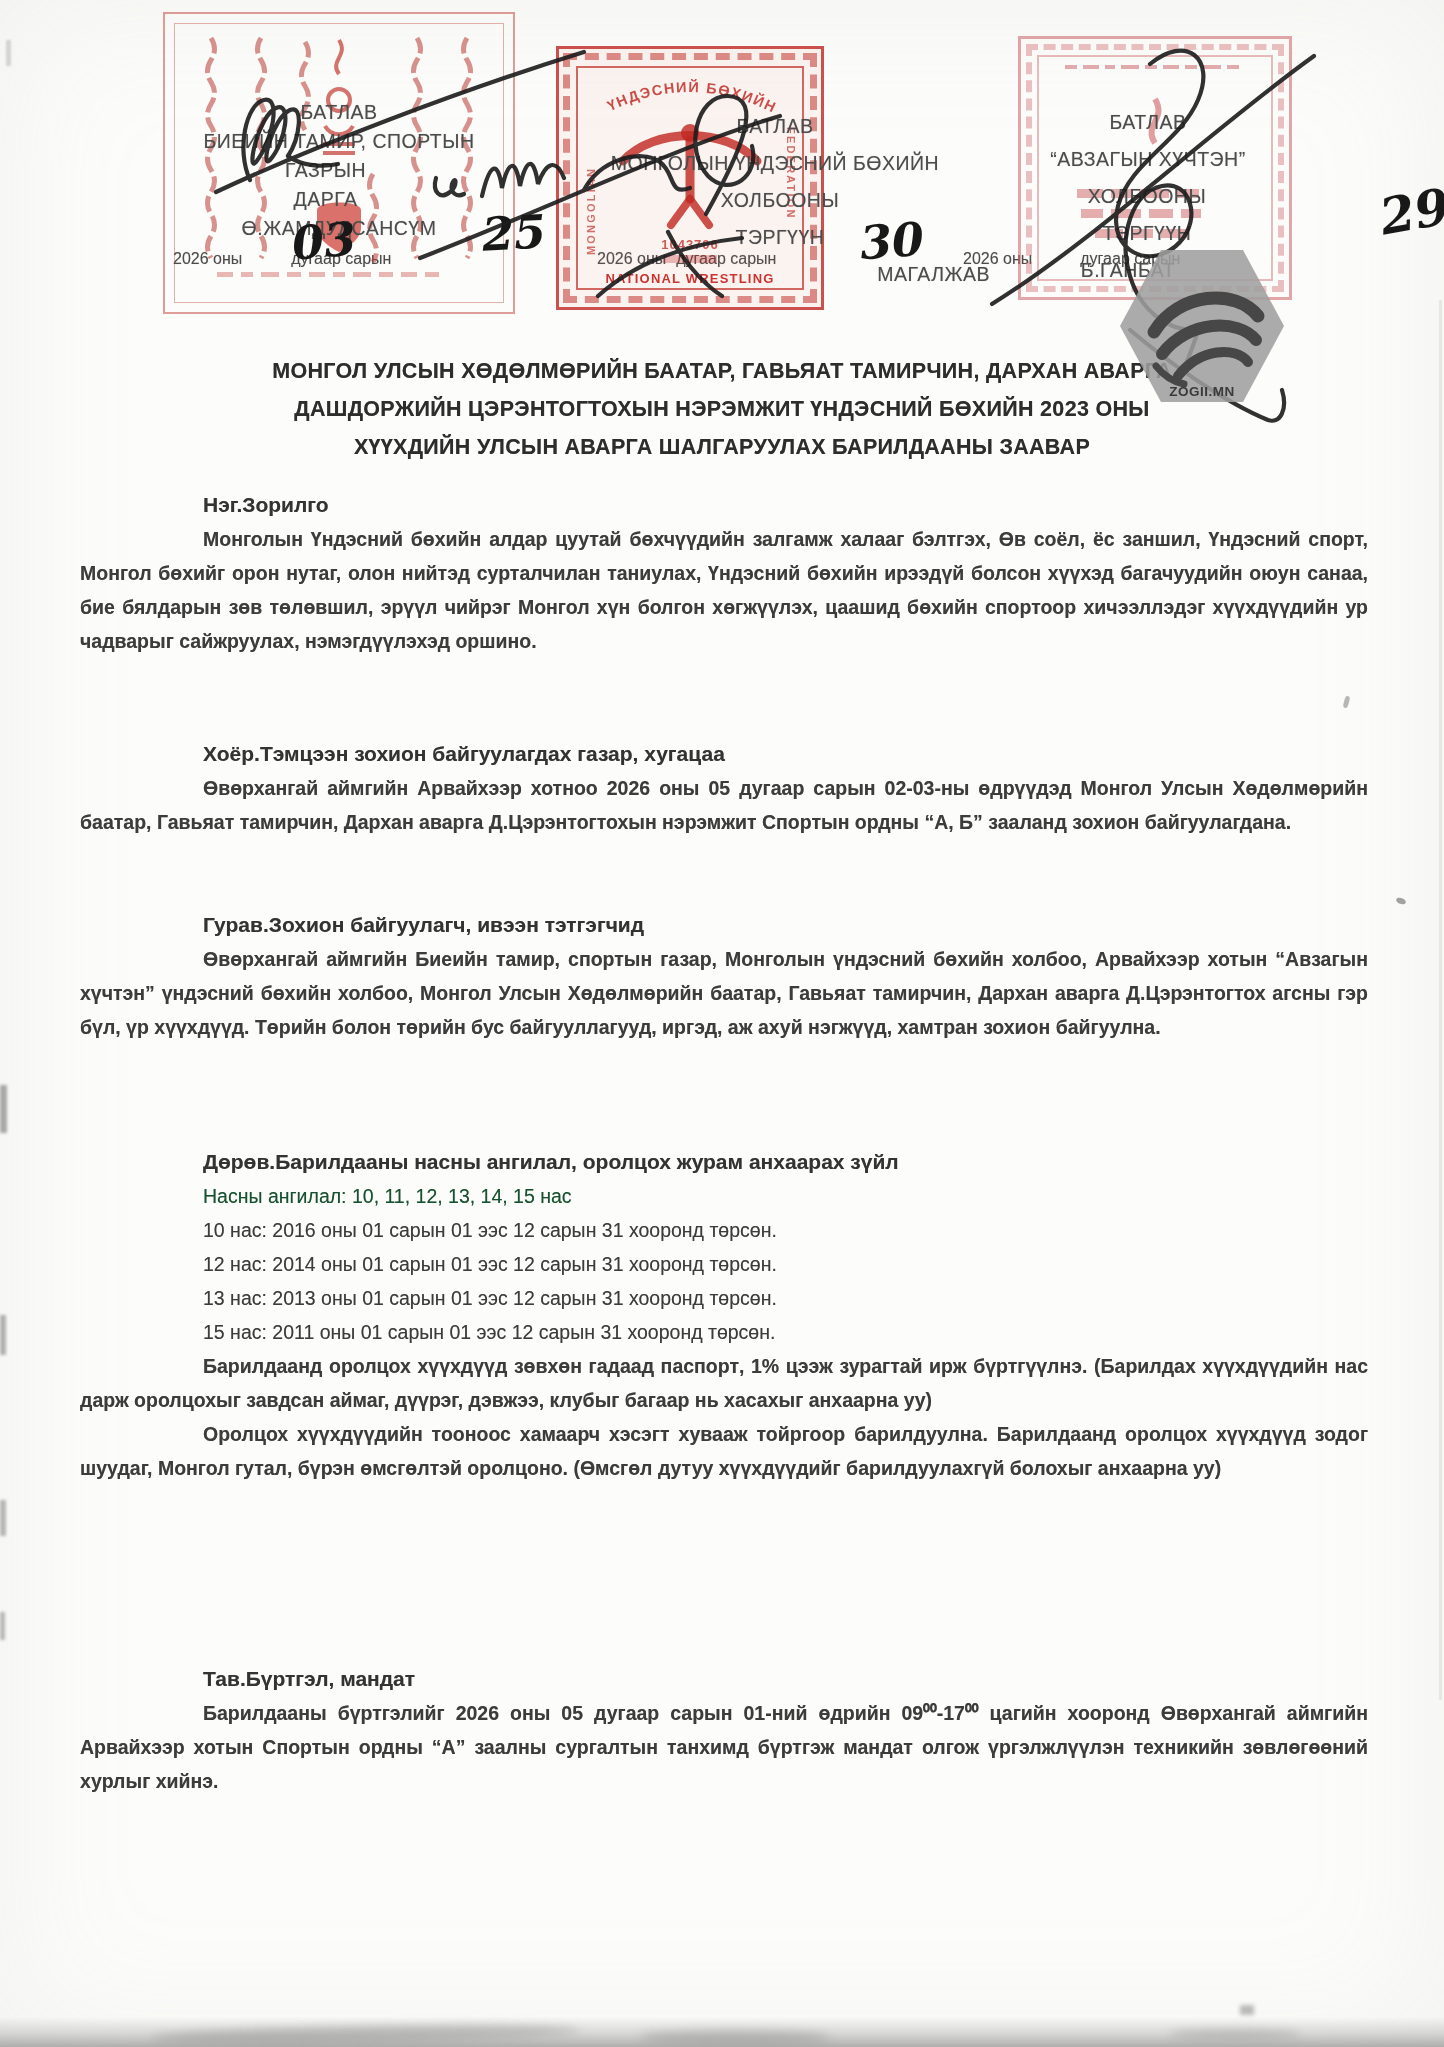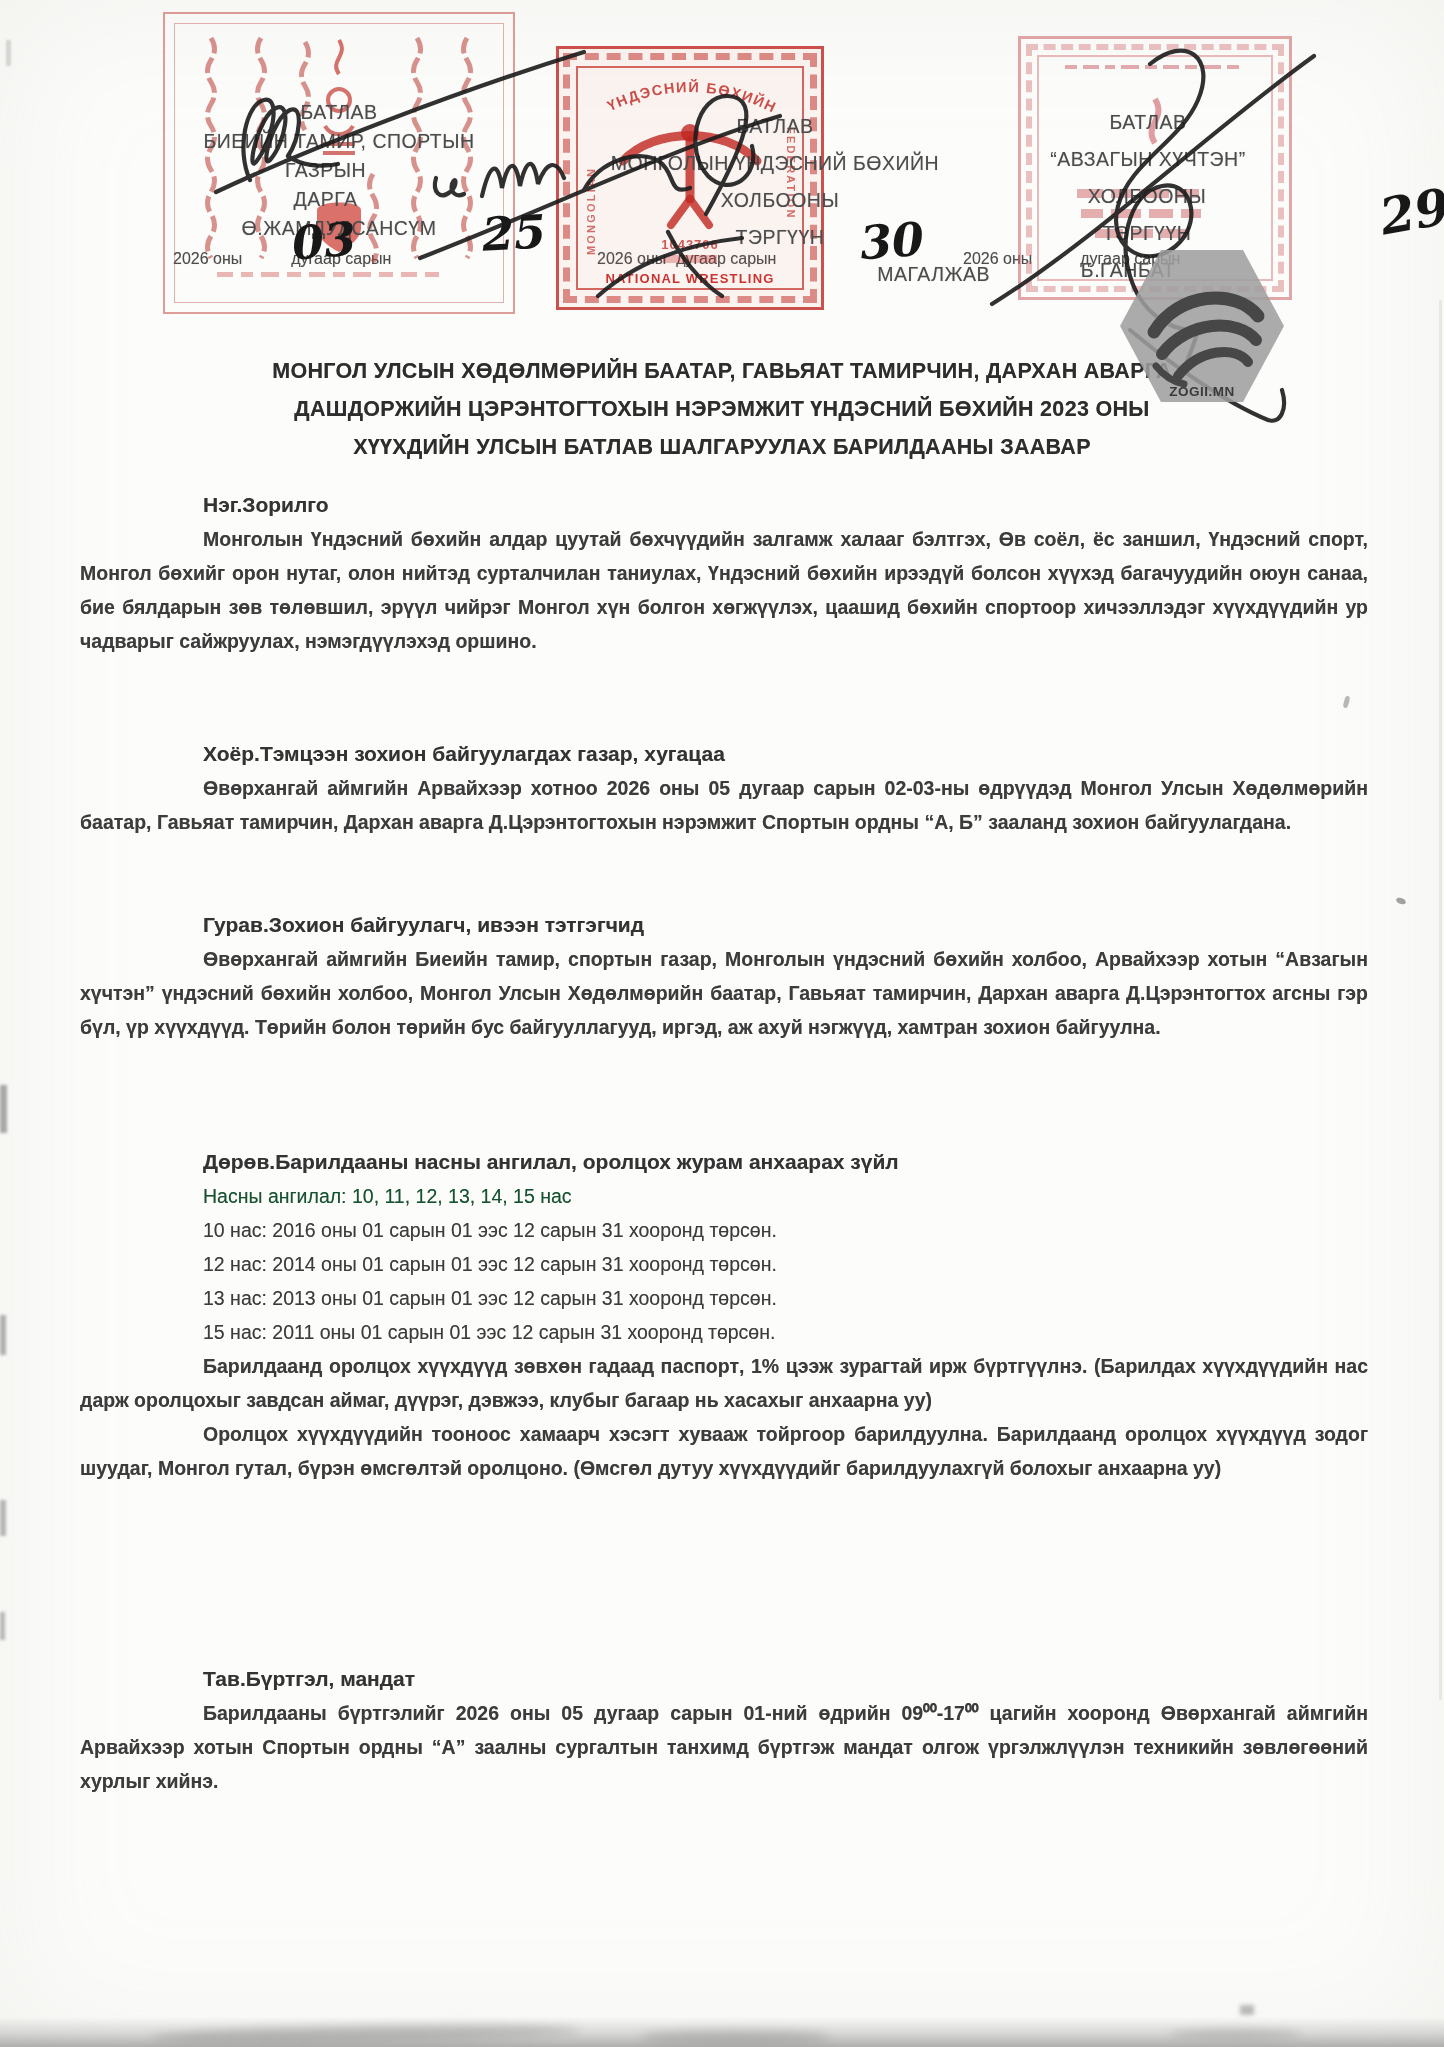--- a/index.html
+++ b/index.html
@@ -260,21 +260,21 @@
         <path d="M1150,64 C1186,34 1216,58 1198,100 C1180,142 1130,162 1118,206 C1106,252 1152,272 1180,242 C1202,218 1190,180 1162,186 C1132,192 1118,236 1130,276 C1140,310 1168,332 1198,330"></path>
         <path d="M1198,330 C1192,352 1184,368 1178,382"></path>
         <path d="M1130,330 C1168,362 1224,402 1268,420 C1280,424 1288,410 1282,390"></path>
       </g>
     </svg>
   </div>
 
   <div class="title">
     <div>МОНГОЛ УЛСЫН ХӨДӨЛМӨРИЙН БААТАР, ГАВЬЯАТ ТАМИРЧИН, ДАРХАН АВАРГА</div>
     <div>ДАШДОРЖИЙН ЦЭРЭНТОГТОХЫН НЭРЭМЖИТ ҮНДЭСНИЙ БӨХИЙН 2023 ОНЫ</div>
-    <div>ХҮҮХДИЙН УЛСЫН БАТЛАВ ШАЛГАРУУЛАХ БАРИЛДААНЫ ЗААВАР</div>
+    <div>ХҮҮХДИЙН УЛСЫН АВАРГА ШАЛГАРУУЛАХ БАРИЛДААНЫ ЗААВАР</div>
   </div>
 
   <div class="watermark">
     <svg viewBox="0 0 164 152">
       <g stroke="#474747" fill="none" stroke-linecap="round">
         <path d="M34,82 C58,42 116,38 138,66" stroke-width="13"></path>
         <path d="M42,104 C68,70 118,68 136,90" stroke-width="12"></path>
         <path d="M58,126 C80,98 116,96 128,112" stroke-width="10"></path>
         <path d="M36,116 C44,126 54,132 64,134" stroke-width="7"></path>
       </g>

